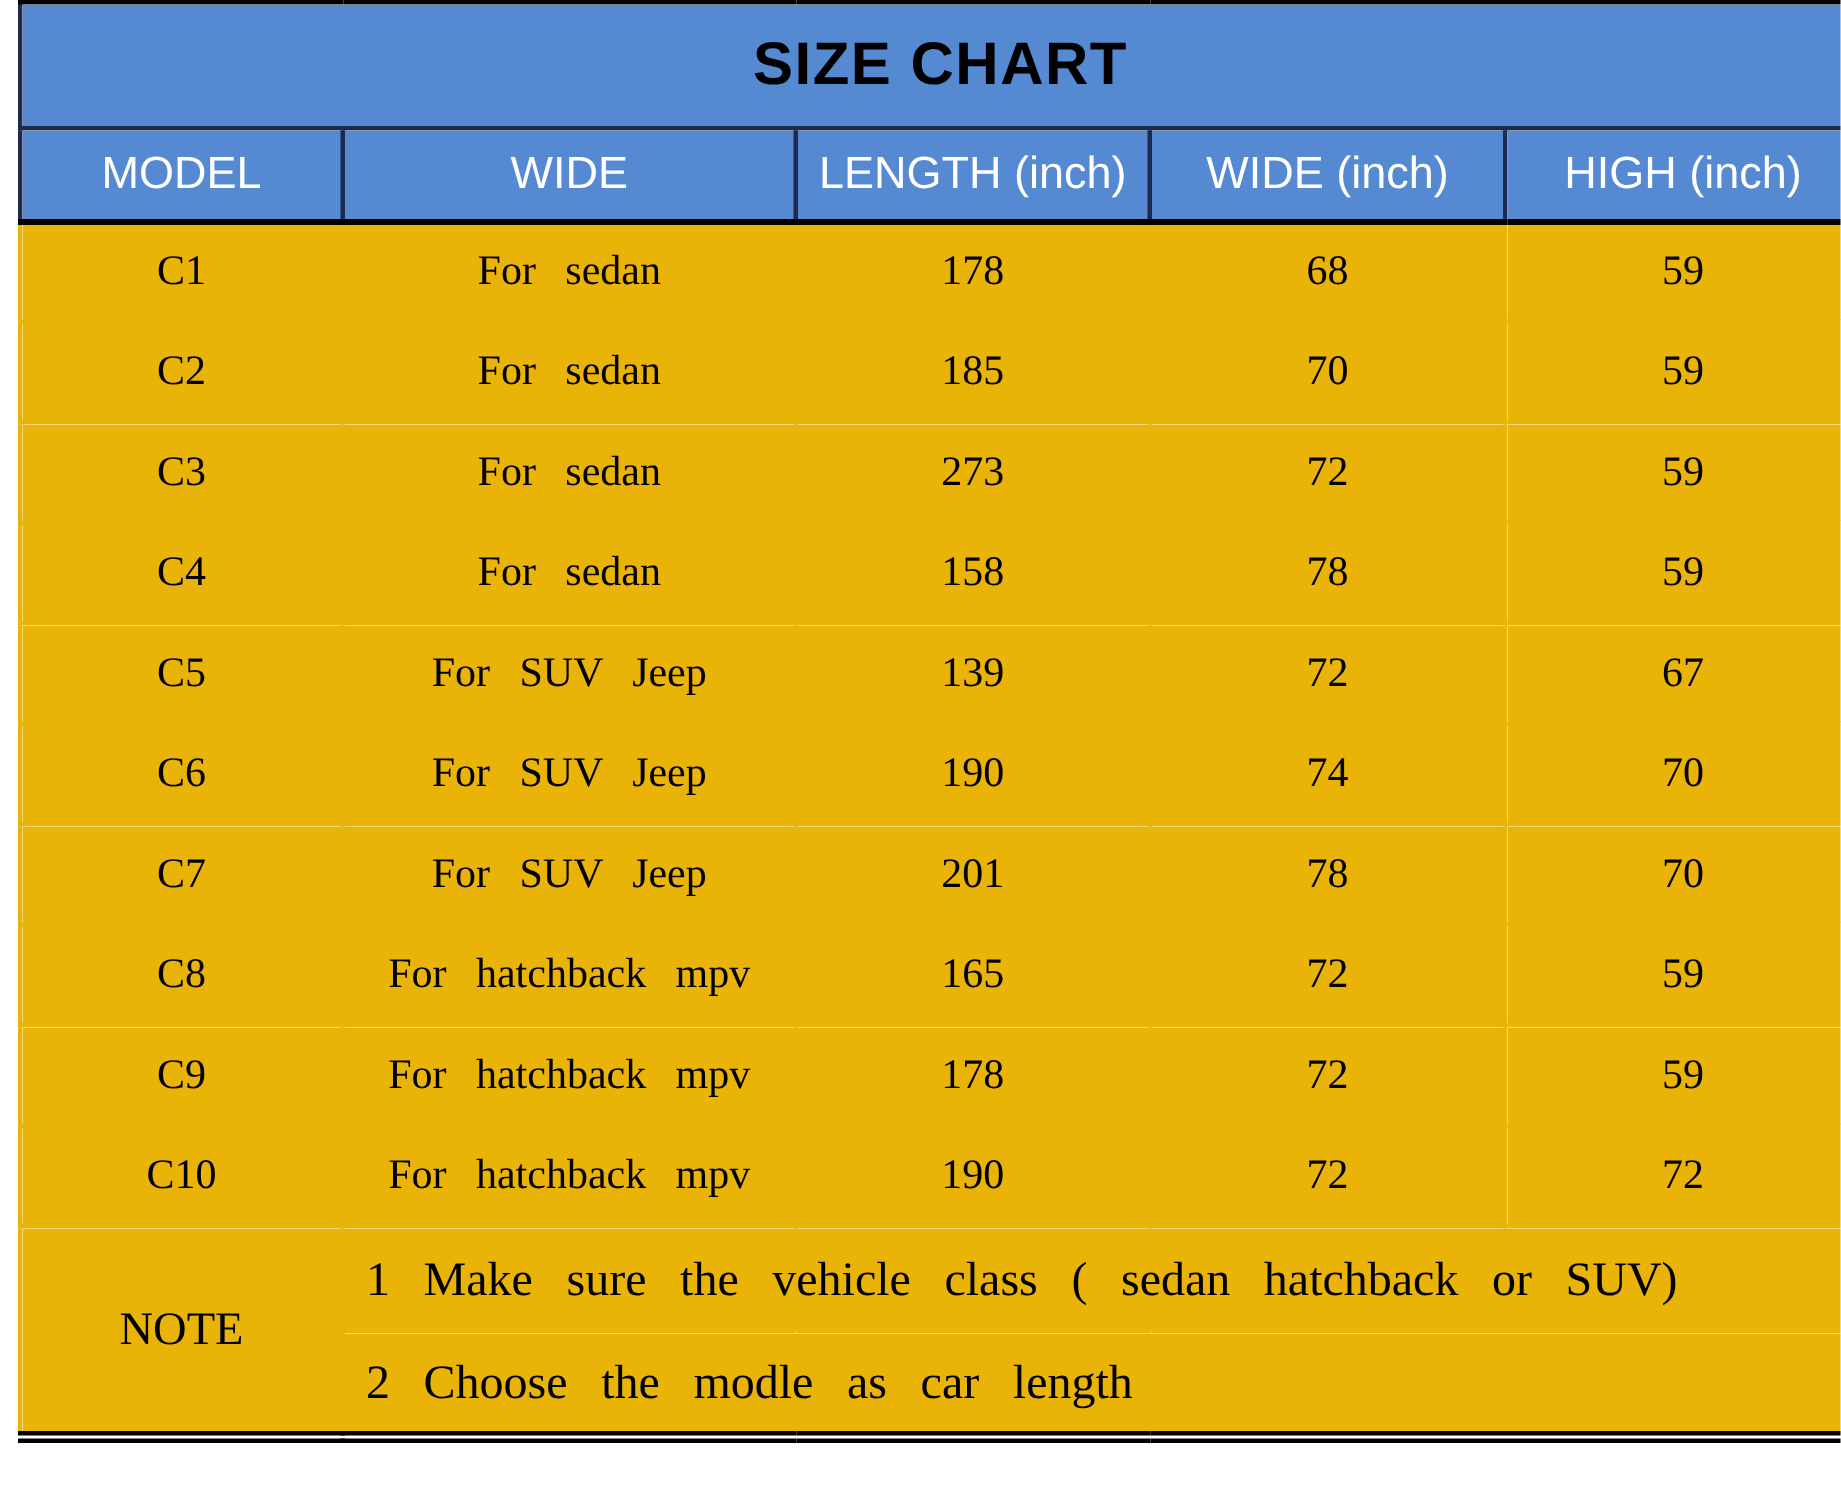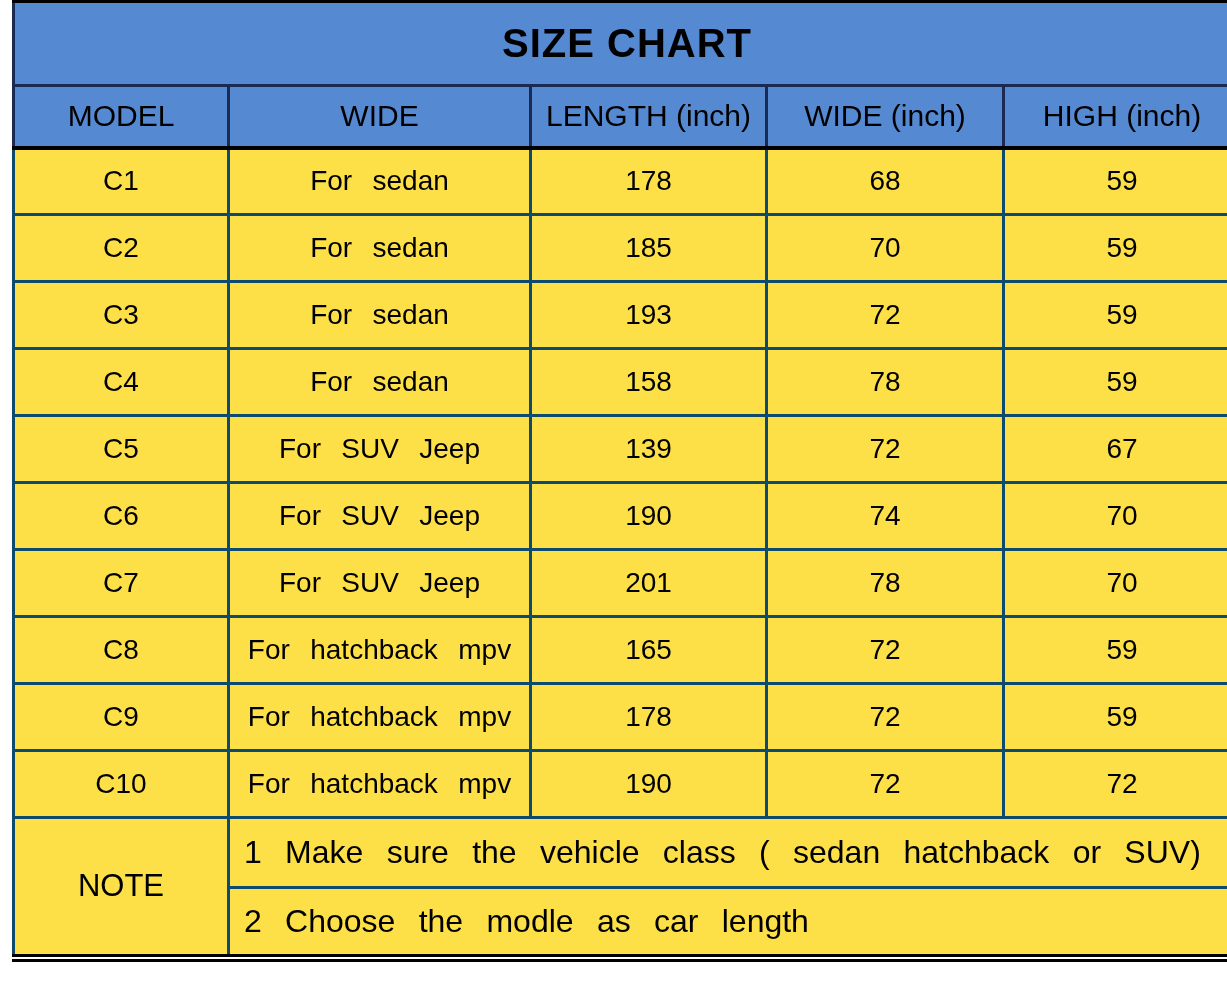--- a/index.html
+++ b/index.html
@@ -38,36 +38,37 @@
     font-weight: bold;
     letter-spacing: 1px;
     text-align: center;
     vertical-align: middle;
     border: 3px solid #1B2A52;
     border-top: 3px solid #000000;
   }
   tr.col-header-row th {
     height: 62px;
     background: #5589D2;
-    color: #000000;
+    color: #ffffff;
     font-size: 30px;
     font-weight: 400;
     text-align: center;
     vertical-align: middle;
     border: 3px solid #1B2A52;
     border-bottom: 4px solid #000000;
   }
   tbody td {
     height: 67px;
-    background: #fde047;
+    background: #eab308;
     color: #000000;
     font-size: 28px;
     text-align: center;
     vertical-align: middle;
-    border: 3px solid #0c4a6e;
+    border: 3px solid #eab308;
+    font-family: Liberation Serif, serif;
   }
   td.class-cell { word-spacing: 0.45em; }
   td.note-label-cell {
     font-size: 31px;
     text-align: center;
   }
   td.note-text-cell {
     height: 70px;
     text-align: left;
     padding-left: 14px;
@@ -110,21 +111,21 @@
       <tr>
         <td>C2</td>
         <td class="class-cell">For sedan</td>
         <td>185</td>
         <td>70</td>
         <td>59</td>
       </tr>
       <tr>
         <td>C3</td>
         <td class="class-cell">For sedan</td>
-        <td>193</td>
+        <td>273</td>
         <td>72</td>
         <td>59</td>
       </tr>
       <tr>
         <td>C4</td>
         <td class="class-cell">For sedan</td>
         <td>158</td>
         <td>78</td>
         <td>59</td>
       </tr>

